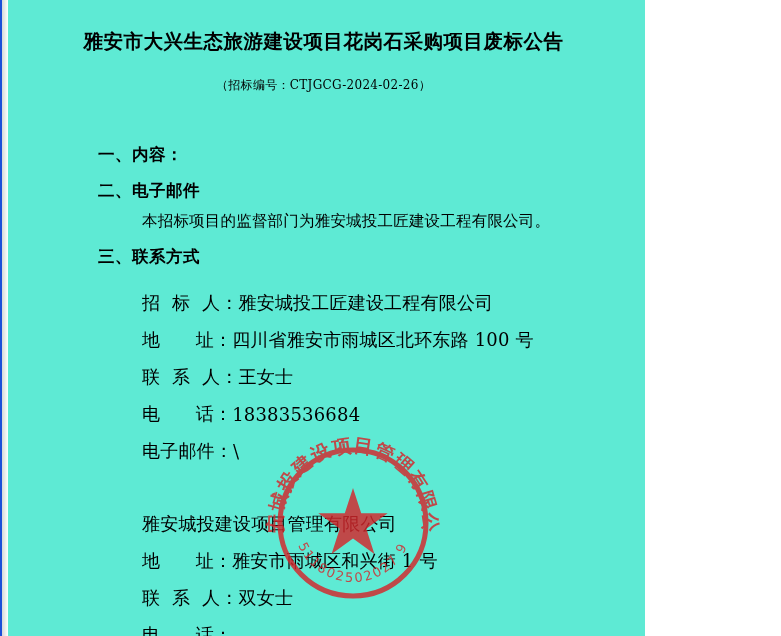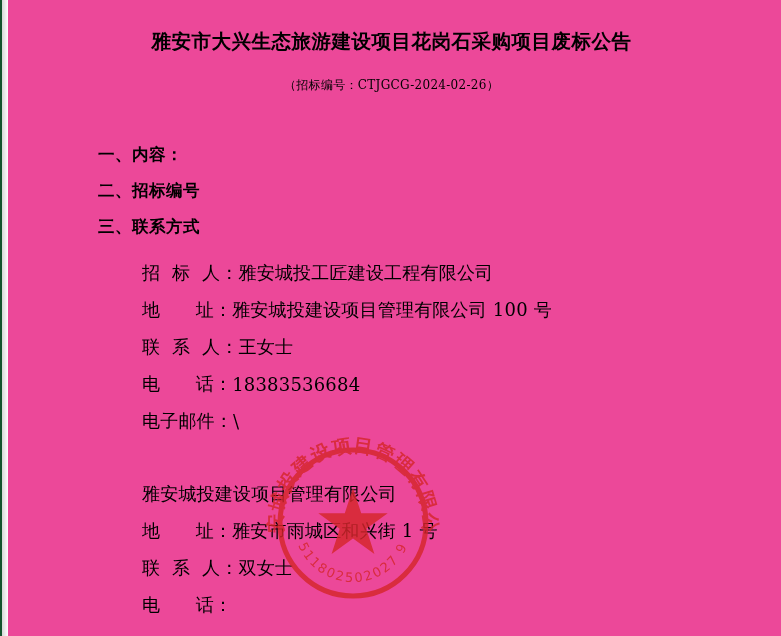--- a/index.html
+++ b/index.html
@@ -10,25 +10,25 @@
     width: 781px;
     height: 636px;
     background: #ffffff;
     font-family: "Liberation Serif", "DejaVu Serif", serif;
     color: #000000;
     overflow: hidden;
     position: relative;
   }
   .page {
     position: relative;
-    width: 781px;
+    width: 645px;
     height: 636px;
     box-sizing: border-box;
-    border-left: 2px solid #14532d;
-    background: #ec4899;
+    border-left: 2px solid #1d4ed8;
+    background: #5eead4;
   }
   .edge-left {
     position: absolute;
     left: 0;
     top: 0;
     width: 6px;
     height: 636px;
     background: linear-gradient(to right, #d8d8d8, #ffffff);
   }
   .doc-title {
@@ -112,34 +112,35 @@
   <div class="doc-title">雅安市大兴生态旅游建设项目花岗石采购项目废标公告</div>
   <div class="doc-subtitle">（招标编号：CTJGCG-2024-02-26）</div>
 
   <div class="body-wrap">
 
     <div class="section">
       <div class="section-head">一、内容：</div>
     </div>
 
     <div class="section">
-      <div class="section-head tight">二、招标编号</div>
+      <div class="section-head tight">二、电子邮件</div>
+      <div class="para">本招标项目的监督部门为雅安城投工匠建设工程有限公司。</div>
     </div>
 
     <div class="section">
       <div class="section-head tight">三、联系方式</div>
 
       <div class="contact-block">
         <div class="contact-row">
           <span class="c-label">招  标  人：</span>
           <span class="c-value">雅安城投工匠建设工程有限公司</span>
         </div>
         <div class="contact-row">
           <span class="c-label">地      址：</span>
-          <span class="c-value">雅安城投建设项目管理有限公司 100 号</span>
+          <span class="c-value">四川省雅安市雨城区北环东路 100 号</span>
         </div>
         <div class="contact-row">
           <span class="c-label">联  系  人：</span>
           <span class="c-value">王女士</span>
         </div>
         <div class="contact-row">
           <span class="c-label">电      话：</span>
           <span class="c-value">18383536684</span>
         </div>
         <div class="contact-row">

